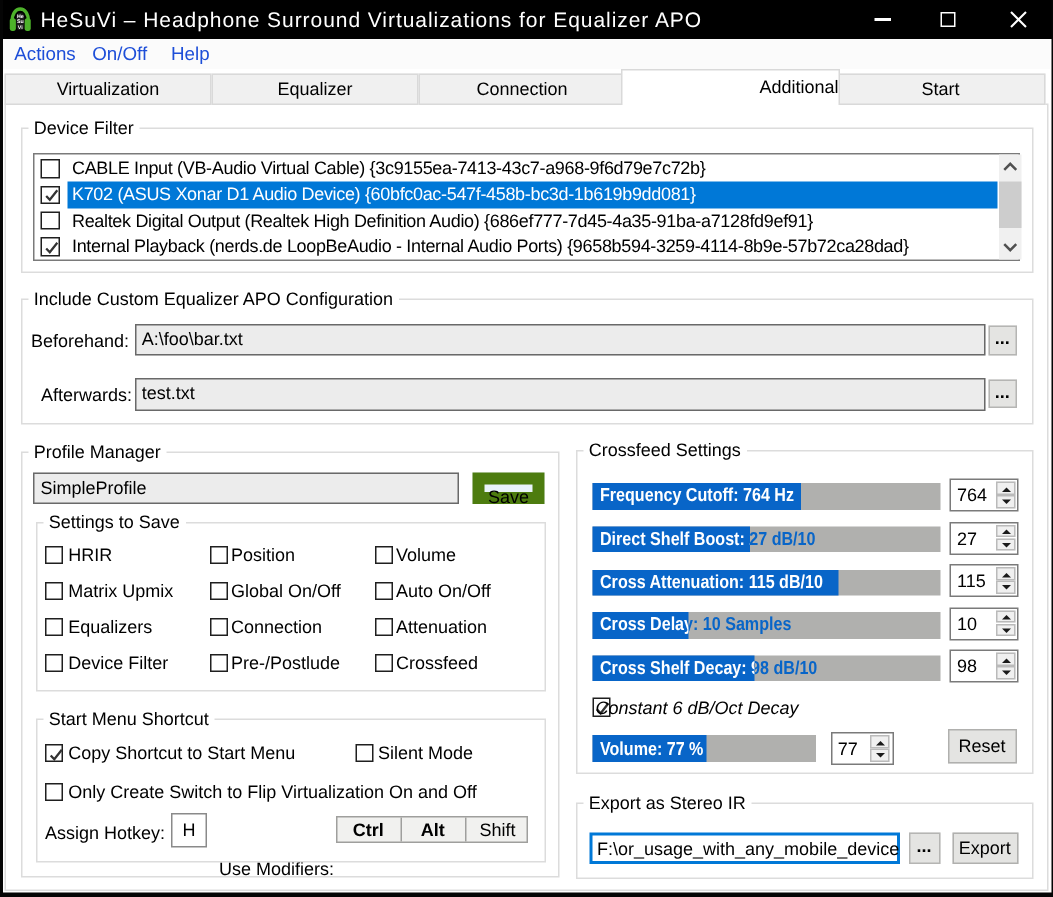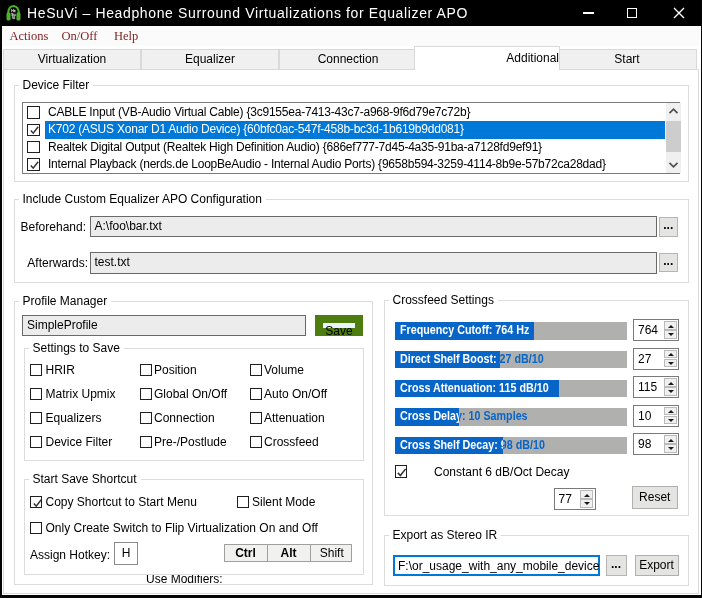--- a/index.html
+++ b/index.html
@@ -11,21 +11,21 @@
 #b-left { left:0; top:0; width:2px; height:598px; background:#050505; }
 #b-right { left:700.5px; top:0; width:1.5px; height:598px; background:#050505; }
 #b-bottom { left:0; top:595px; width:702px; height:3px; background:#050505; }
 
 #titlebar { left:0; top:0; width:702px; height:26px; background:#000; }
 #title-text { left:27px; top:0; height:26px; line-height:27px; color:#fff; font-size:14px; letter-spacing:0.63px; white-space:nowrap; }
 #min-glyph { left:583px; top:12px; width:10.5px; height:1.5px; background:#fff; }
 #max-glyph { left:627px; top:8px; width:10px; height:10px; border:1.3px solid #fff; }
 
 #menubar { left:2px; top:26px; width:698px; height:20px; background:#fbfbfb; }
-.menuitem { position:absolute; top:0; height:20px; line-height:20px; font-size:12.5px; color:#7f1d1d;font-family:Liberation Serif, serif; }
+.menuitem { position:absolute; top:0; height:20px; line-height:20px; font-size:12.5px; color:#1d4ed8; }
 
 #page { left:3px; top:69px; width:695.5px; height:525px; border:1px solid #dcdcdc; background:#fff; }
 .tab { position:absolute; top:49px; height:20.5px; background:#f0f0f0; border:1px solid #d9d9d9; text-align:center; line-height:19px; font-size:12px; z-index:2; }
 #tab-sel { position:absolute; left:413.5px; top:45.5px; width:146.5px; height:24.5px; background:#fff; border:1px solid #d9d9d9; border-bottom:none; text-align:right; line-height:23px; font-size:12px; z-index:3; }
 
 .grp { position:absolute; border:1px solid #dcdcdc; z-index:1; }
 .grplabel { position:absolute; background:#fff; padding:0 4px; font-size:12px; line-height:13px; white-space:nowrap; z-index:2; }
 
 #listbox { left:21.5px; top:102px; width:658.5px; height:71.5px; border:1px solid #7a7a7a; background:#fff; z-index:2; }
 .lrow { position:absolute; left:0; width:100%; height:17.4px; }
@@ -168,21 +168,21 @@
   <div class="cb" style="left:250px; top:412px;"></div>
     <div class="cbl" style="left:264px; top:412px;">Attenuation</div>
   <div class="cb" style="left:30px; top:436px;"></div>
     <div class="cbl" style="left:45.5px; top:436px;">Device Filter</div>
   <div class="cb" style="left:139.5px; top:436px;"></div>
     <div class="cbl" style="left:154px; top:436px;">Pre-/Postlude</div>
   <div class="cb" style="left:250px; top:436px;"></div>
     <div class="cbl" style="left:264px; top:436px;">Crossfeed</div>
 
   <div class="grp" style="left:23.5px; top:478.5px; width:340.5px; height:96.5px;"></div>
-  <div class="grplabel" style="left:28.5px; top:472.5px;">Start Save Shortcut</div>
+  <div class="grplabel" style="left:28.5px; top:472.5px;">Start Menu Shortcut</div>
   <div class="cb" style="left:30px; top:496px;">
     <svg class="chk" width="11" height="11" viewBox="0 0 11 11">
         <path d="M1.8 5.6 L4.2 8.2 L9.2 1.8" fill="none" stroke="#333" stroke-width="1.5"></path>
       </svg>
   </div>
     <div class="cbl" style="left:45.5px; top:496px;">Copy Shortcut to Start Menu</div>
   <div class="cb" style="left:236.5px; top:496px;"></div>
     <div class="cbl" style="left:252px; top:496px;">Silent Mode</div>
   <div class="cb" style="left:30px; top:522px;"></div>
     <div class="cbl" style="left:45.5px; top:522px;">Only Create Switch to Flip Virtualization On and Off</div>
@@ -270,21 +270,27 @@
       </div>
       <div class="dn">
         <div class="tri-dn"></div>
       </div>
     </div>
   <div class="cb" style="left:394.5px; top:465px; width:12.5px; height:12.5px;">
     <svg class="chk" width="11.5" height="11.5" viewBox="0 0 11 11">
         <path d="M1.8 5.6 L4.2 8.2 L9.2 1.8" fill="none" stroke="#333" stroke-width="1.5"></path>
       </svg>
   </div>
-    <div class="cbl" style="left:434px; top:465.5px;">Constant 6 dB/Oct Decay</div>
+    <div class="cbl" style="left:397px; top:465.5px;font-style:italic;">Constant 6 dB/Oct Decay</div>
+  <div class="bar" style="top:489.5px; width:149.5px; height:18px;">
+    <div class="under" style="line-height:18px;">Volume: 77 %</div>
+    <div class="fill" style="width:76px;">
+        <div class="over" style="line-height:18px;">Volume: 77 %</div>
+      </div>
+  </div>
   <div class="spin" style="left:553.5px; top:488px; width:42px;">
       <div class="num">77</div>
       <div class="up">
         <div class="tri-up"></div>
       </div>
       <div class="dn">
         <div class="tri-dn"></div>
       </div>
     </div>
   <div class="btn" style="left:631.5px; top:486px; width:46.5px; height:23px; line-height:21px;">Reset</div>

